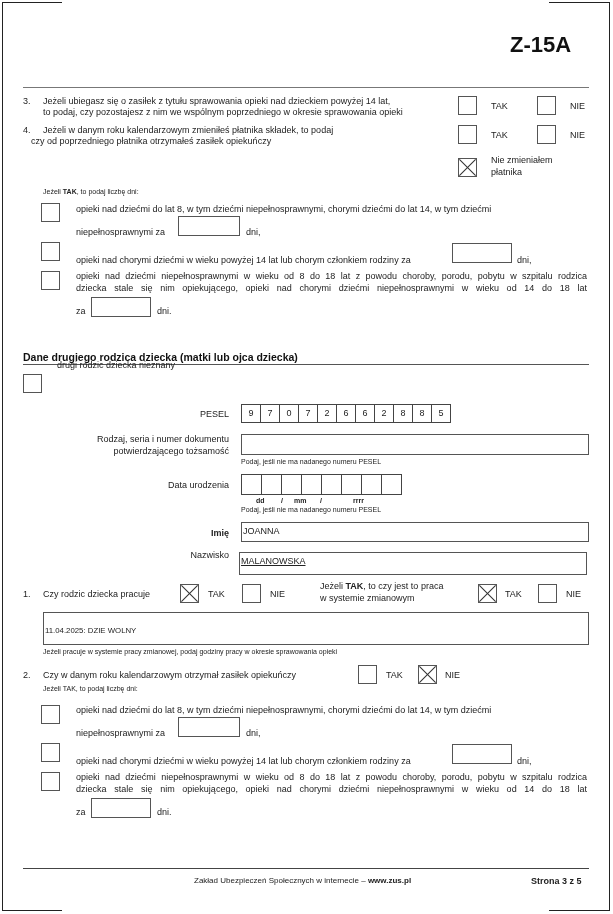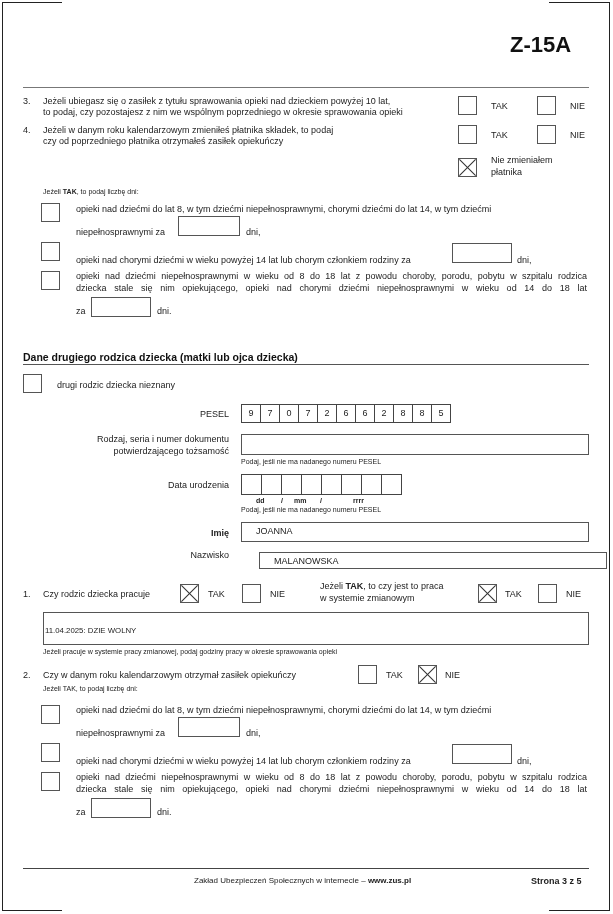--- a/index.html
+++ b/index.html
@@ -15,50 +15,50 @@
   .cb { position: absolute; width: 19px; height: 19px; border: 1px solid #555; box-sizing: border-box; background: #fff; }
   .cb.x::before, .cb.x::after { content: ""; position: absolute; left: -3px; top: 8px; width: 23px; height: 1px; background: #333; }
   .cb.x::before { transform: rotate(45deg); }
   .cb.x::after { transform: rotate(-45deg); }
   .inbox { position: absolute; border: 1px solid #555; box-sizing: border-box; background: #fff; }
   .just { white-space: normal; text-align: justify; text-align-last: justify; }
   .cells { position: absolute; display: flex; }
   .cell { width: 20px; height: 19px; border: 1px solid #444; box-sizing: border-box; margin-left: -1px;
           font-size: 9px; line-height: 17px; text-align: center; color: #222; }
   .cell:first-child { margin-left: 0; }
-  .field { position: absolute; border: 1px solid #555; box-sizing: border-box; font-size: 9px; line-height: 17px; padding-left: 14px; color: #222; background: #fff; }
+  .field { position: absolute; border: 1px solid #555; box-sizing: border-box; font-size: 9px; line-height: 17px; padding-left: 1px; color: #222; background: #fff; }
   .bold { font-weight: bold; }
 </style>
 </head>
 <body>
 
 <div class="frame-v" style="left:2px; top:2px; height:908px;"></div>
 <div class="frame-v" style="left:609px; top:2px; height:908px;"></div>
 <div class="frame-h" style="left:2px; top:2px; width:60px;"></div>
 <div class="frame-h" style="left:549px; top:2px; width:61px;"></div>
 <div class="frame-h" style="left:2px; top:910px; width:60px;"></div>
 <div class="frame-h" style="left:549px; top:910px; width:61px;"></div>
 
 <div class="abs bold" style="left:510px; top:32px; font-size:22px; line-height:26px; color:#111;">Z-15A</div>
 <div class="rule" style="left:23px; top:87px; width:566px; background:#777;"></div>
 
 <div>
   <div class="t" style="left:23px; top:96px;">3.</div>
-  <div class="t" style="left:43px; top:96px;">Jeżeli ubiegasz się o zasiłek z tytułu sprawowania opieki nad dzieckiem powyżej 10 lat,</div>
+  <div class="t" style="left:43px; top:96px;">Jeżeli ubiegasz się o zasiłek z tytułu sprawowania opieki nad dzieckiem powyżej 14 lat,</div>
   <div class="t" style="left:43px; top:107px;">to podaj, czy pozostajesz z nim we wspólnym poprzedniego w okresie sprawowania opieki</div>
   <div class="cb" style="left:458px; top:96px;"></div>
   <div class="t" style="left:491px; top:101px;">TAK</div>
   <div class="cb" style="left:537px; top:96px;"></div>
   <div class="t" style="left:570px; top:101px;">NIE</div>
 </div>
 
 <div>
   <div class="t" style="left:23px; top:125px;">4.</div>
   <div class="t" style="left:43px; top:125px;">Jeżeli w danym roku kalendarzowym zmieniłeś płatnika składek, to podaj</div>
-  <div class="t" style="left:43px; top:136px;text-align:center;">czy od poprzedniego płatnika otrzymałeś zasiłek opiekuńczy</div>
+  <div class="t" style="left:31px; top:136px;text-align:center;">czy od poprzedniego płatnika otrzymałeś zasiłek opiekuńczy</div>
   <div class="cb" style="left:458px; top:125px;"></div>
   <div class="t" style="left:491px; top:130px;">TAK</div>
   <div class="cb" style="left:537px; top:125px;"></div>
   <div class="t" style="left:570px; top:130px;">NIE</div>
   <div class="cb x" style="left:458px; top:158px;"></div>
   <div class="t" style="left:491px; top:155px;">Nie zmieniałem</div>
   <div class="t" style="left:491px; top:167px;">płatnika</div>
 </div>
 
 <div>
@@ -83,21 +83,21 @@
   <div class="t" style="left:76px; top:306px;">za</div>
   <div class="inbox" style="left:91px; top:297px; width:60px; height:20px;"></div>
   <div class="t" style="left:157px; top:306px;">dni.</div>
 </div>
 
 <div>
   <div class="abs bold" style="left:23px; top:351px; font-size:10.5px; line-height:13px; color:#111;">Dane drugiego rodzica dziecka (matki lub ojca dziecka)</div>
   <div class="rule" style="left:23px; top:364px; width:566px; background:#555;"></div>
 
   <div class="cb" style="left:23px; top:374px;"></div>
-  <div class="t" style="left:57px; top:380px;text-align:center;">drugi rodzic dziecka nieznany</div>
+  <div class="t" style="left:57px; top:360px;text-align:center;">drugi rodzic dziecka nieznany</div>
 
   <div class="t" style="right:384px; top:409px;padding-left:34px;">PESEL</div>
   <div class="cells" style="left:241px; top:404px;">
     <div class="cell">9</div>
     <div class="cell">7</div>
     <div class="cell">0</div>
     <div class="cell">7</div>
     <div class="cell">2</div>
     <div class="cell">6</div>
     <div class="cell">6</div>
@@ -127,21 +127,21 @@
   <div class="t7 bold" style="left:281px; top:496px;">/</div>
   <div class="t7 bold" style="left:294px; top:496px;">mm</div>
   <div class="t7 bold" style="left:320px; top:496px;">/</div>
   <div class="t7 bold" style="left:353px; top:496px;">rrrr</div>
   <div class="t7" style="left:241px; top:505px;">Podaj, jeśli nie ma nadanego numeru PESEL</div>
 
   <div class="t" style="right:384px; top:528px;font-weight:bold;">Imię</div>
   <div class="field" style="left:241px; top:522px; width:348px; height:20px;">JOANNA</div>
 
   <div class="t" style="right:384px; top:550px;">Nazwisko</div>
-  <div class="field" style="left:259px; top:552px; width:348px; height:17px;">MALANOWSKA</div>
+  <div class="field" style="left:239px; top:552px; width:348px; height:23px;text-decoration:underline;">MALANOWSKA</div>
 </div>
 
 <div>
   <div class="t" style="left:23px; top:589px;">1.</div>
   <div class="t" style="left:43px; top:589px;">Czy rodzic dziecka pracuje</div>
   <div class="cb x" style="left:180px; top:584px;"></div>
   <div class="t" style="left:208px; top:589px;">TAK</div>
   <div class="cb" style="left:242px; top:584px;"></div>
   <div class="t" style="left:270px; top:589px;">NIE</div>
 

